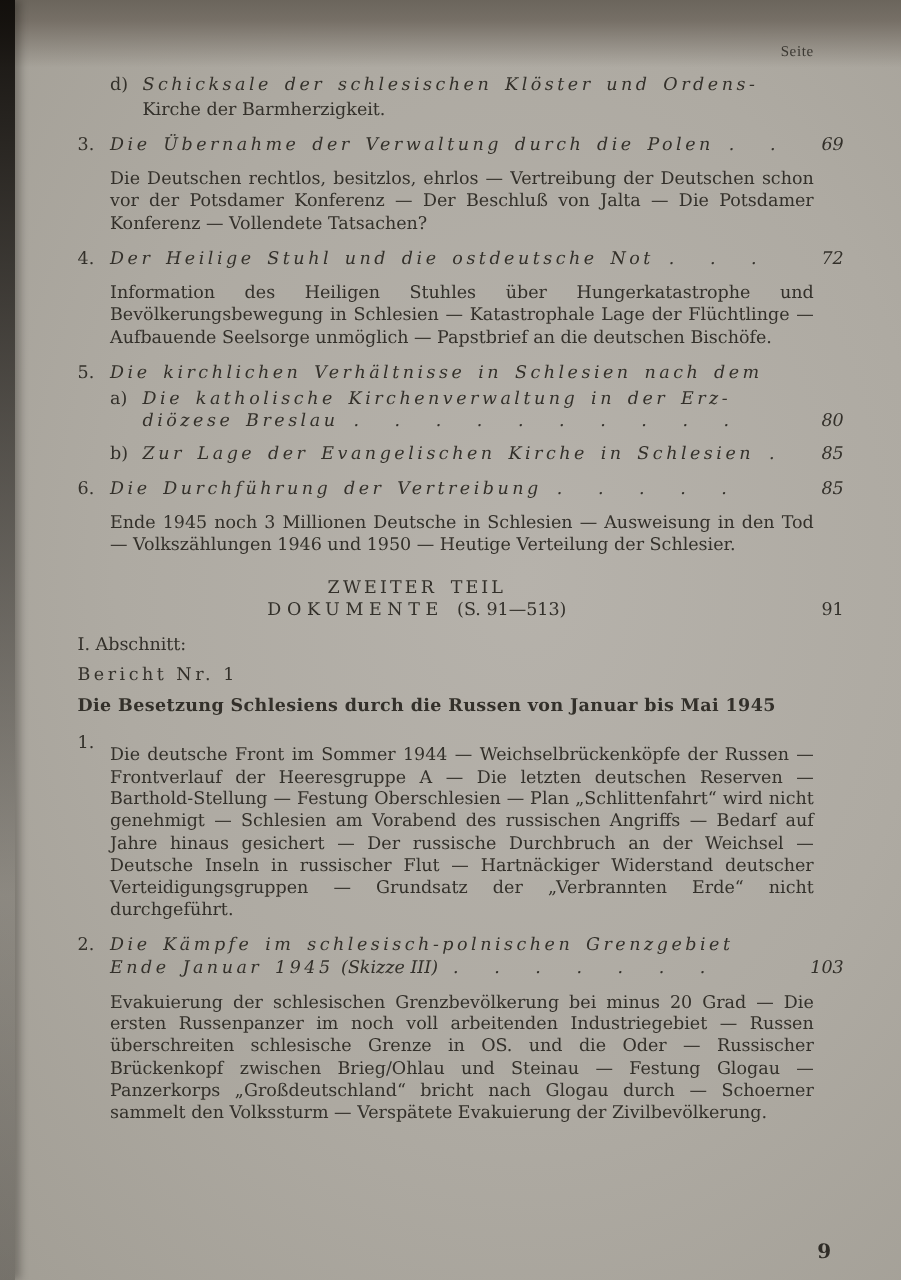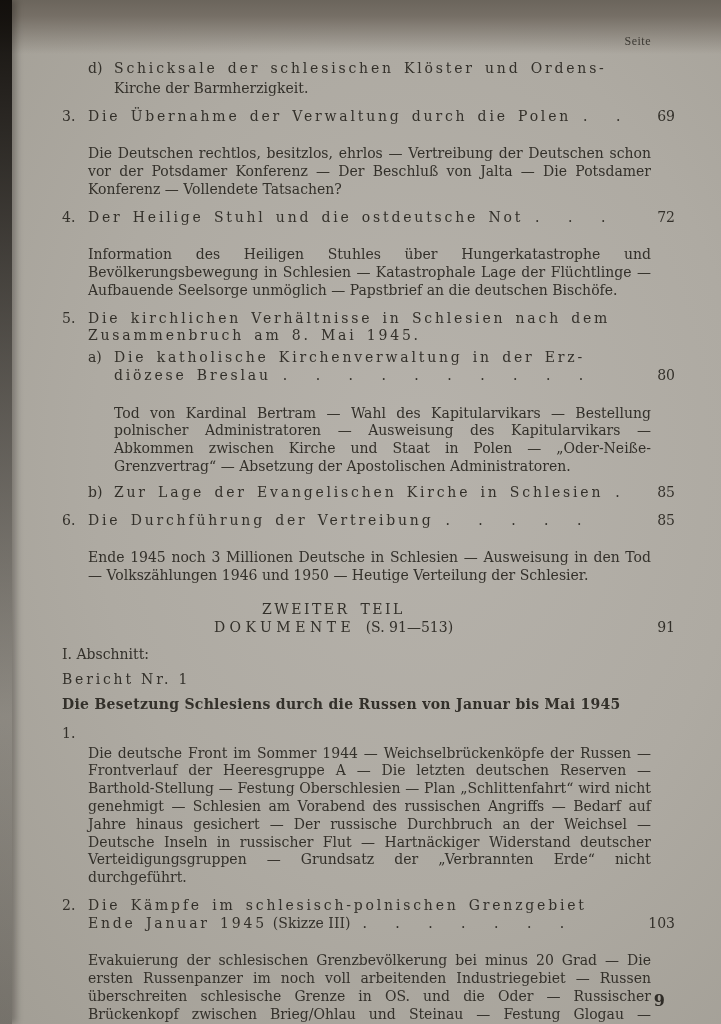--- a/index.html
+++ b/index.html
@@ -26,27 +26,27 @@
     font-size:12px;color:#3c3933;letter-spacing:.5px;font-family:Liberation Serif, serif;
   }
   .content{
     position:absolute;left:62px;right:46px;top:60px;
     font-size:14px;line-height:1.27;
   }
   .entry{display:flex;margin-bottom:10px;}
   .entry .marker{width:26px;flex:none;}
   .entry .body{flex:1;min-width:0;}
   .entry.sub{margin-left:26px;}
-  .tline{display:flex;align-items:flex-end;}
+  .tline{display:flex;align-items:flex-end;font-style:italic;}
   .ttl{letter-spacing:2.8px;word-spacing:3px;white-space:nowrap;}
   .plain{white-space:nowrap;padding-left:6px;}
   .dots{flex:1;min-width:0;overflow:hidden;white-space:nowrap;word-spacing:24px;padding-left:12px;}
   .spacer{flex:1;}
   .pg{width:36px;flex:none;text-align:right;}
-  .desc{text-align:justify;margin-top:20px;margin-right:24px;}
+  .desc{text-align:justify;margin-top:10px;margin-right:24px;}
   .note{margin-top:2px;}
   .center-wrap{position:relative;margin:16px 0 10px 0;}
   .cline{text-align:center;padding-right:70px;}
   .cline .ls{letter-spacing:2.5px;word-spacing:4px;}
   .cline .ls-wide{letter-spacing:4.5px;}
   .cline .pg-abs{position:absolute;right:0;bottom:0;width:36px;text-align:right;letter-spacing:0;}
   .label-line{margin-bottom:7px;}
   .ls-label{letter-spacing:2.8px;}
   .report-title{font-weight:bold;margin-bottom:11px;letter-spacing:.3px;}
   .folio{
@@ -98,38 +98,34 @@
         <div class="desc">Information des Heiligen Stuhles über Hungerkatastrophe und Bevölkerungsbewegung in Schlesien — Katastrophale Lage der Flüchtlinge — Aufbauende Seelsorge unmöglich — Papstbrief an die deutschen Bischöfe.</div>
       </div>
     </div>
 
     <div class="entry" style="margin-bottom:4px;">
       <div class="marker">5.</div>
       <div class="body">
         <div class="tline">
             <span class="ttl">Die kirchlichen Verhältnisse in Schlesien nach dem</span>
           </div>
-        <div class="tline">
-            <span class="ttl">Zusammenbruch am 8. Mai 1945.</span>
-          </div>
       </div>
     </div>
 
     <div class="entry sub" style="margin-bottom:8px;">
       <div class="marker">a)</div>
       <div class="body">
         <div class="tline">
             <span class="ttl">Die katholische Kirchenverwaltung in der Erz-</span>
           </div>
         <div class="tline">
           <span class="ttl">diözese Breslau</span>
           <span class="dots">. . . . . . . . . .</span>
           <span class="pg">80</span>
         </div>
-        <div class="desc">Tod von Kardinal Bertram — Wahl des Kapitularvikars — Bestellung polnischer Administratoren — Ausweisung des Kapitularvikars — Abkommen zwischen Kirche und Staat in Polen — „Oder-Neiße-Grenzvertrag“ — Absetzung der Apostolischen Administratoren.</div>
       </div>
     </div>
 
     <div class="entry sub">
       <div class="marker">b)</div>
       <div class="body">
         <div class="tline">
           <span class="ttl">Zur Lage der Evangelischen Kirche in Schlesien</span>
           <span class="dots">.</span>
           <span class="pg">85</span>

